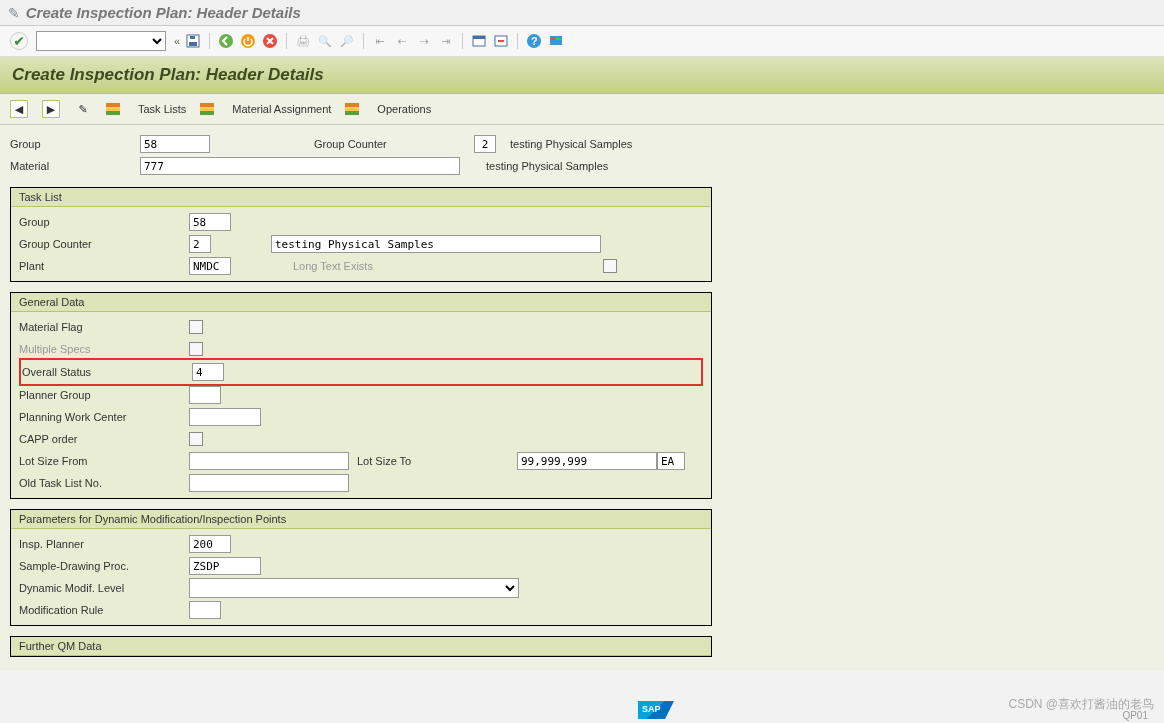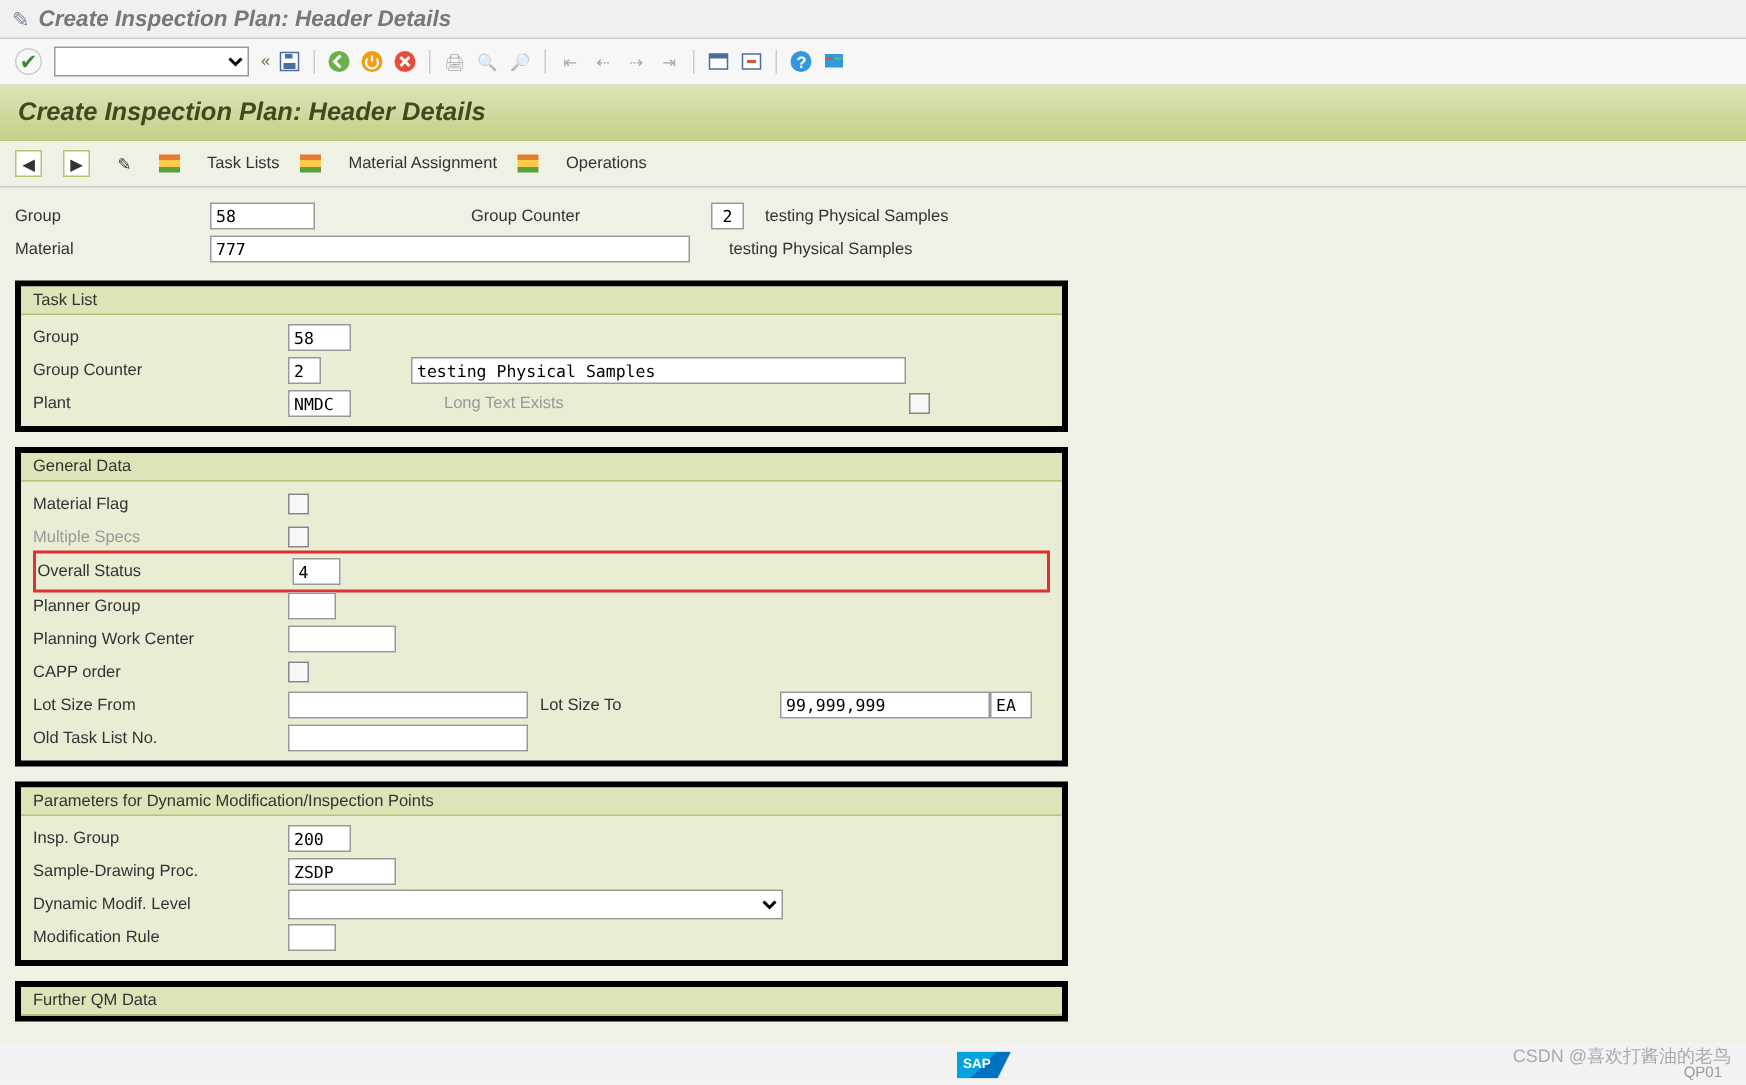--- a/index.html
+++ b/index.html
@@ -15,21 +15,21 @@
 .main { background: #eef1e3; padding: 0; }
 .header-band { background: linear-gradient(#dde4b7, #c4d088); padding: 8px 12px; font-size: 17px; font-weight: bold; font-style: italic; color: #3e4a1f; border-bottom: 1px solid #b5c373; }
 .nav-bar { background: #eef1e3; padding: 6px 10px; display: flex; align-items: center; gap: 14px; border-bottom: 1px solid #ccc; }
 .nav-btn { width: 18px; height: 18px; display: inline-flex; align-items: center; justify-content: center; cursor: pointer; background: #fff; border: 1px solid #b5c373; }
 .nav-link { display: flex; align-items: center; gap: 18px; color: #333; cursor: pointer; }
 .chart-ico { width: 14px; height: 12px; background: linear-gradient(to top, #5b9e3d 30%, #ffc94a 30% 70%, #e57b2c 70%); display: inline-block; }
 .content { padding: 8px 10px; }
 .row { display: flex; align-items: center; height: 22px; }
 .lbl { color: #333; }
 .inp { height: 18px; border: 1px solid #999; background: #fff; padding: 1px 3px; font-family: monospace; font-size: 11px; }
-.group { border: 4px solid #000000; margin-top: 10px; background: #e8edd3; width: 702px; }
+.group { border: 1px solid #000000; margin-top: 10px; background: #e8edd3; width: 702px; }
 .group-title { background: #dde4b7; padding: 3px 8px; font-size: 11px; border-bottom: 1px solid #b5c373; color: #333; }
 .group-body { padding: 4px 8px; }
 .grow { display: flex; align-items: center; height: 22px; }
 .glbl { width: 170px; color: #333; }
 .checkbox { width: 14px; height: 14px; border: 1px solid #888; background: #f7f7f7; }
 .disabled-lbl { color: #999; }
 .highlight-box { border: 2px solid #e03030; padding: 1px; margin: -2px 0; }
 .sap-logo { position: fixed; bottom: 4px; right: 490px; width: 36px; height: 18px; background: linear-gradient(135deg, #00a3e0 50%, #0070c0 50%); clip-path: polygon(0 0, 100% 0, 75% 100%, 0 100%); }
 .sap-logo::after { content: "SAP"; color: #fff; font-size: 9px; font-weight: bold; position: absolute; left: 4px; top: 3px; }
 .watermark { position: fixed; bottom: 10px; right: 10px; color: #aaa; font-size: 12px; }
@@ -209,21 +209,21 @@
             <span class="glbl">Old Task List No.</span>
             <input class="inp" style="width: 160px;" value="">
           </div>
       </div>
     </div>
 
     <div class="group">
       <div class="group-title">Parameters for Dynamic Modification/Inspection Points</div>
       <div class="group-body">
         <div class="grow">
-            <span class="glbl">Insp. Group</span>
+            <span class="glbl">Insp. Planner</span>
             <input class="inp" style="width: 42px;" value="200">
           </div>
         <div class="grow">
             <span class="glbl">Sample-Drawing Proc.</span>
             <input class="inp" style="width: 72px;" value="ZSDP">
           </div>
         <div class="grow">
             <span class="glbl">Dynamic Modif. Level</span>
             <select class="dropdown" style="width:330px"><option></option></select>
           </div>

